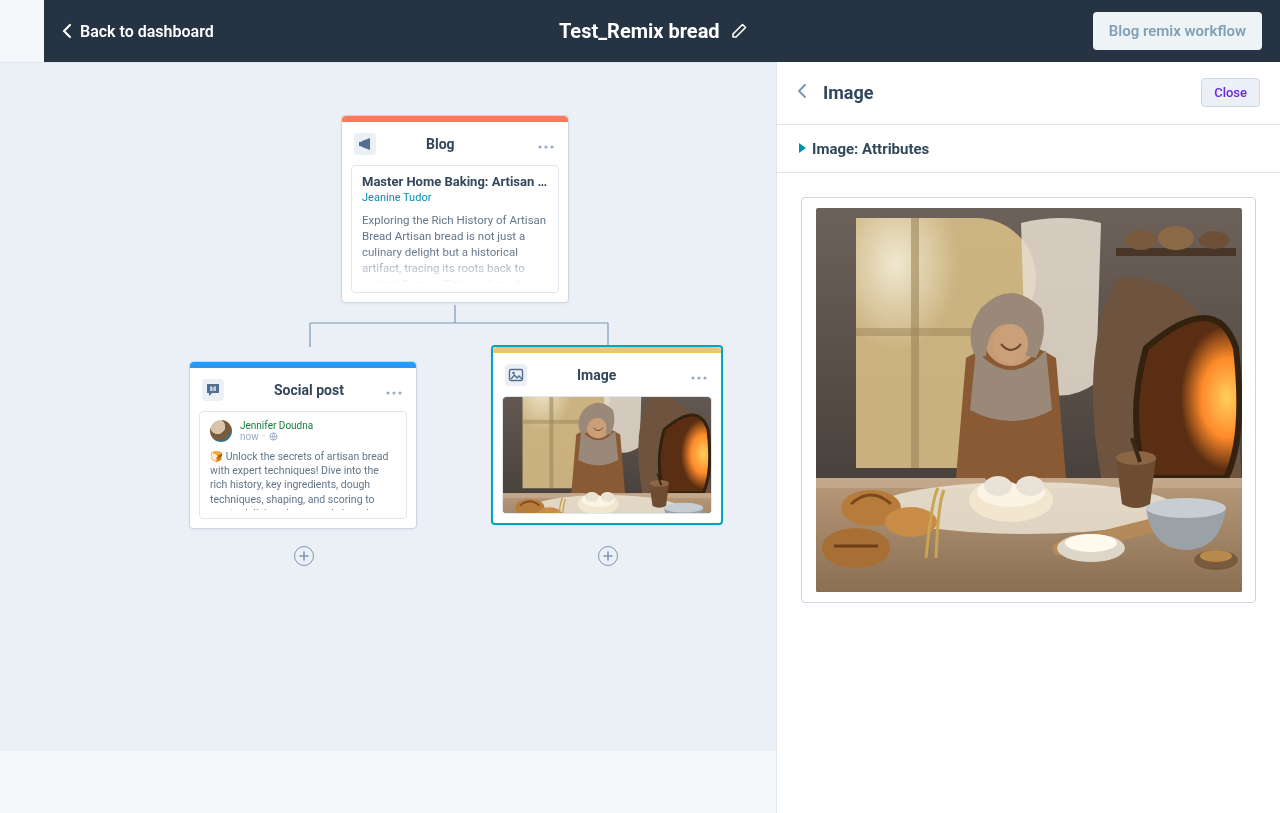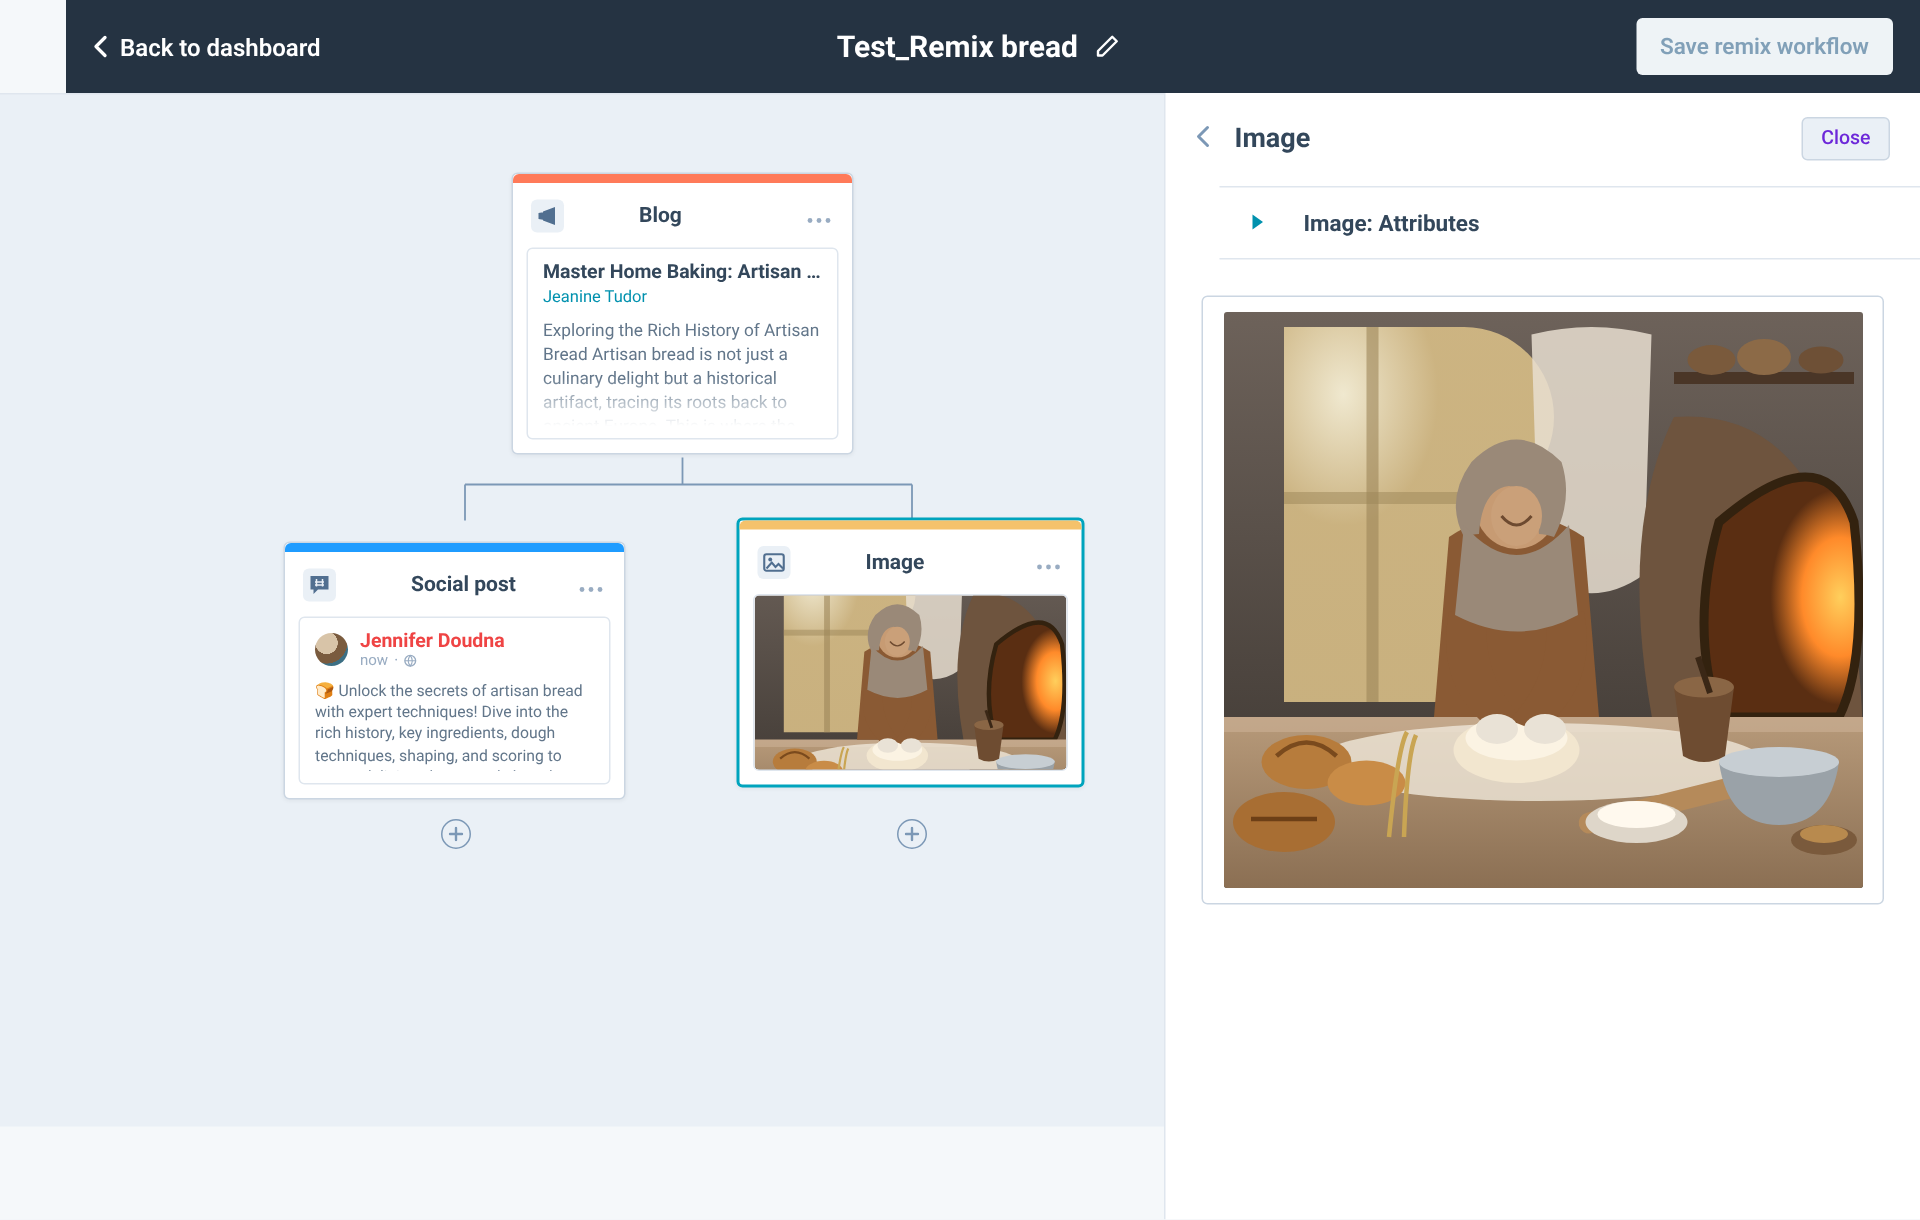--- a/index.html
+++ b/index.html
@@ -47,42 +47,42 @@
   .blog-title{font-weight:700;color:#33475b;font-size:13px;white-space:nowrap;overflow:hidden;text-overflow:ellipsis;}
   .blog-author{color:var(--cyan);font-size:11px;margin:2px 0 8px;}
   .blog-excerpt{line-height:1.4;font-size:11.5px;color:#62768a;max-height:72px;overflow:hidden;
     -webkit-mask-image:linear-gradient(#000 55%,transparent 100%);mask-image:linear-gradient(#000 55%,transparent 100%);}
 
   
   .n-social{left:189px;top:298px;width:228px;}
   .n-social .node-top{background:#1f9cff;}
   .social-user{display:flex;align-items:center;gap:8px;}
   .avatar{width:22px;height:22px;border-radius:50%;background:radial-gradient(circle at 35% 30%,#d8c4a8 0 35%,#7a5b3e 36% 65%,#3c6f84 66% 100%);flex:none;}
-  .social-name{font-weight:700;color:#ef4444;font-size:13px;}
+  .social-name{font-weight:400;color:#15803d;font-size:10px;}
   .social-meta{font-size:10px;color:#99acc2;display:flex;align-items:center;gap:4px;}
   .social-text{margin-top:8px;font-size:10.5px;line-height:1.35;color:#62768a;max-height:60px;overflow:hidden;}
 
   
   .n-image{left:491px;top:282px;width:232px;border:2px solid #00a4bd;}
   .n-image .node-top{background:var(--amber);}
   .n-image .node-body{padding:0;overflow:hidden;}
   .img-thumb{width:100%;height:116px;display:block;border-radius:3px;}
 
   
   .lines{position:absolute;inset:0;pointer-events:none;}
   .plus{position:absolute;width:20px;height:20px;border-radius:50%;border:1.5px solid #7c98b6;background:var(--canvas-bg);display:flex;align-items:center;justify-content:center;cursor:pointer;}
   .plus svg{stroke:#7c98b6;}
 
   
   .side{flex:1;background:#fff;border-left:1px solid var(--border-light);display:flex;flex-direction:column;}
   .side-head{height:62px;display:flex;align-items:center;padding:0 20px;gap:16px;border-bottom:1px solid transparent;}
   .side-head .back{color:#7c98b6;cursor:pointer;}
   .side-title{font-weight:700;font-size:18px;color:#33475b;flex:1;}
   .close-btn{background:#eaf0f6;border:1px solid var(--border);color:#6d28d9;border-radius:4px;padding:6px 12px;font-size:13px;font-weight:500;cursor:pointer;}
-  .side-sub{display:flex;align-items:center;gap:26px;padding:14px 20px;border-top:1px solid var(--border-light);border-bottom:1px solid var(--border-light);margin-left:36px;}
+  .side-sub{display:flex;align-items:center;gap:5px;padding:14px 20px;border-top:1px solid var(--border-light);border-bottom:1px solid var(--border-light);}
   .tri{color:var(--cyan);}
   .side-sub-title{font-weight:700;font-size:15px;color:#33475b;}
   .side-body{padding:24px;}
   .img-frame{border:1px solid var(--border);border-radius:4px;padding:10px;display:flex;align-items:center;justify-content:center;}
   .big-img{width:426px;height:384px;display:block;border-radius:2px;}
 </style>
 </head>
 <body>
 
 <svg width="0" height="0" style="position:absolute">
@@ -180,21 +180,21 @@
         <path d="M8 2 2 8l6 6" stroke="#fff" stroke-width="2.2" stroke-linecap="round" stroke-linejoin="round"></path>
       </svg>
     <span>Back to dashboard</span>
   </div>
   <div class="title-wrap">
     <span>Test_Remix bread</span>
     <svg width="18" height="18" viewBox="0 0 18 18" fill="none">
         <path d="M12.5 2.5l3 3L6 15H3v-3L12.5 2.5z" stroke="#fff" stroke-width="1.6" stroke-linejoin="round"></path>
       </svg>
   </div>
-  <button class="save-btn">Save remix workflow</button>
+  <button class="save-btn">Blog remix workflow</button>
 </div>
 
 <div class="workspace">
 
   <div class="canvas-area">
 
     <div class="canvas">
 
       <svg class="lines" width="776" height="689">
         <path d="M455 242 V260 M310 260 H608 M310 260 V284 M608 260 V284" stroke="#7c98b6" stroke-width="1.2" fill="none"></path>

